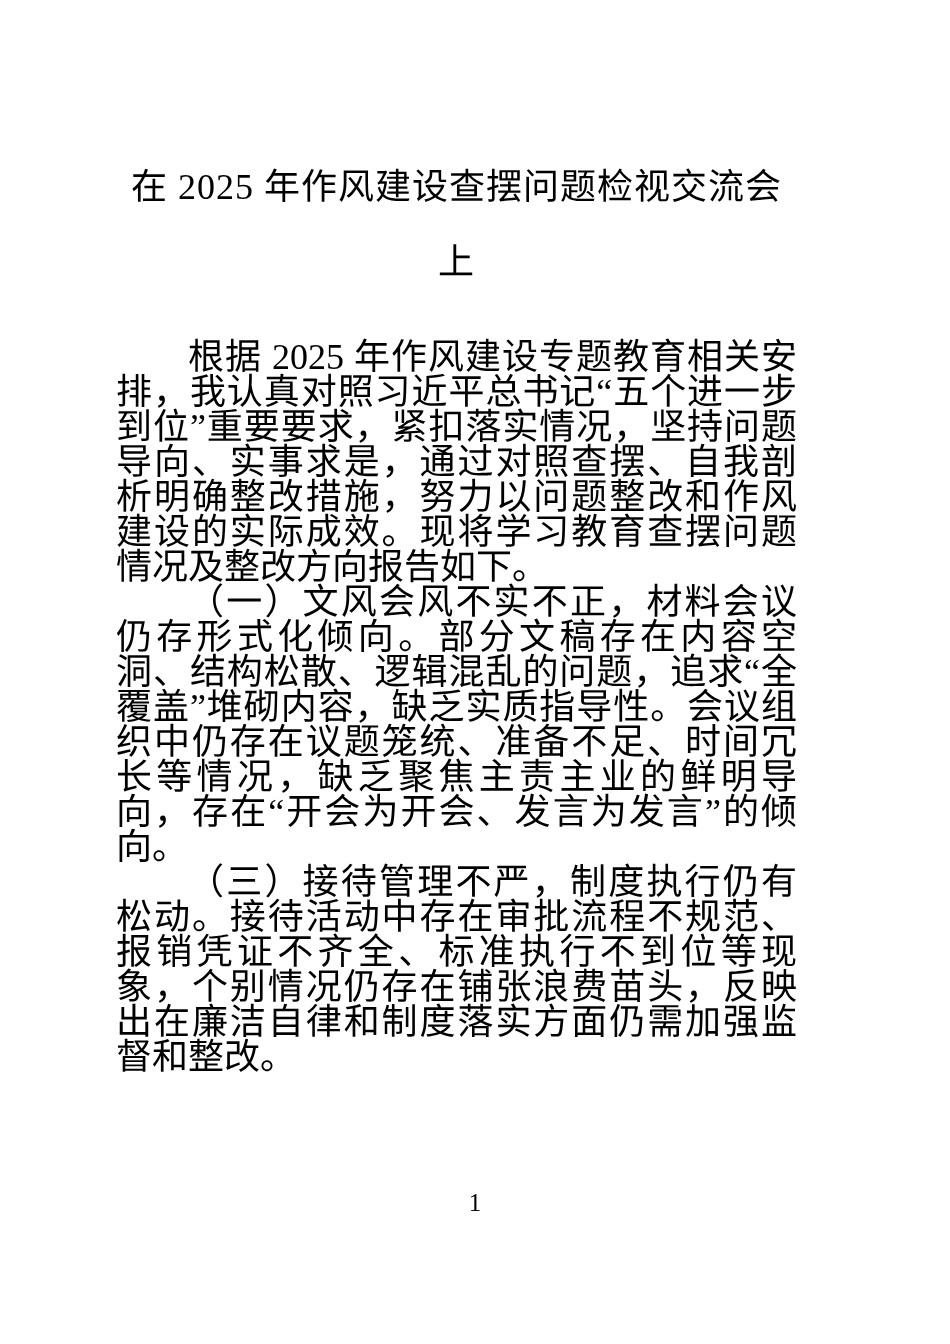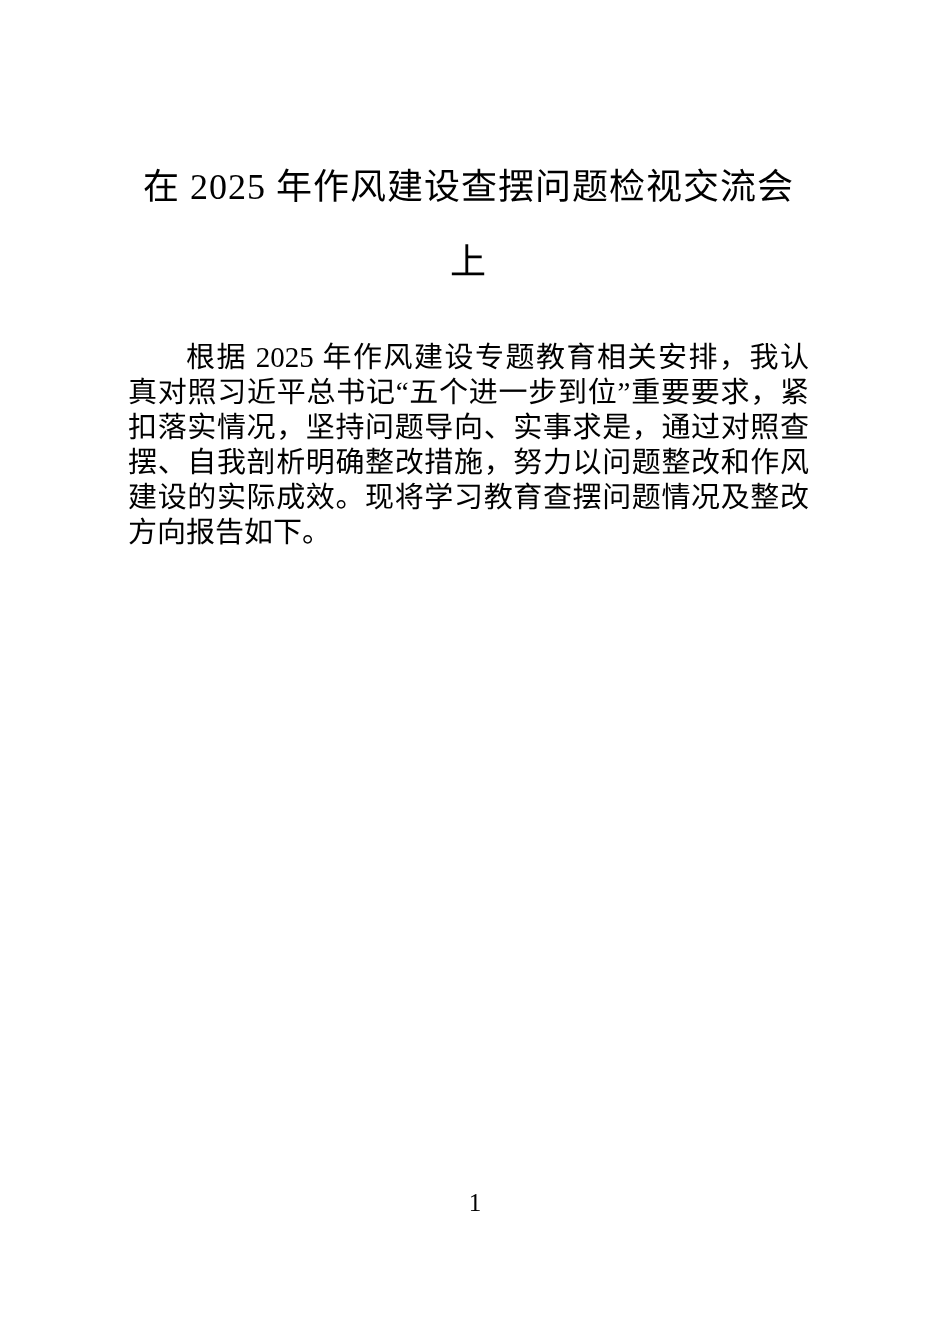--- a/index.html
+++ b/index.html
@@ -11,38 +11,38 @@
     position: relative;
     width: 950px;
     height: 1344px;
     background: #ffffff;
     color: #000000;
     overflow: hidden;
     box-sizing: border-box;
   }
   .content {
     position: absolute;
-    left: 128px;
+    left: 116px;
     top: 0;
     width: 681px;
   }
   .doc-title {
     padding-top: 150px;
     font-family: "Liberation Serif", sans-serif;
     font-size: 36px;
     line-height: 75px;
     font-weight: 400;
     text-align: center;
     letter-spacing: 1px;
     color: #000000;
   }
   .doc-body {
     margin-top: 40px;
     font-family: "Liberation Serif", sans-serif;
-    font-size: 29px;
+    font-size: 36px;
     line-height: 35px;
     text-align: justify;
     color: #000000;
   }
   .doc-body p {
     margin: 0;
     padding: 0;
     text-indent: 2em;
   }
   .page-footer {
@@ -62,20 +62,22 @@
 
 <div class="page">
   <div class="content">
 
     <div class="doc-title">
       <div>在 2025 年作风建设查摆问题检视交流会上</div>
     </div>
 
     <div class="doc-body">
       <p>根据 2025 年作风建设专题教育相关安排，我认真对照习近平总书记“五个进一步到位”重要要求，紧扣落实情况，坚持问题导向、实事求是，通过对照查摆、自我剖析明确整改措施，努力以问题整改和作风建设的实际成效。现将学习教育查摆问题情况及整改方向报告如下。</p>
+      <p>（一）文风会风不实不正，材料会议仍存形式化倾向。部分文稿存在内容空洞、结构松散、逻辑混乱的问题，追求“全覆盖”堆砌内容，缺乏实质指导性。会议组织中仍存在议题笼统、准备不足、时间冗长等情况，缺乏聚焦主责主业的鲜明导向，存在“开会为开会、发言为发言”的倾向。</p>
+      <p>（三）接待管理不严，制度执行仍有松动。接待活动中存在审批流程不规范、报销凭证不齐全、标准执行不到位等现象，个别情况仍存在铺张浪费苗头，反映出在廉洁自律和制度落实方面仍需加强监督和整改。</p>
     </div>
 
   </div>
 
   <div class="page-footer">
     <span>1</span>
   </div>
 </div>
 
 </body></html>

